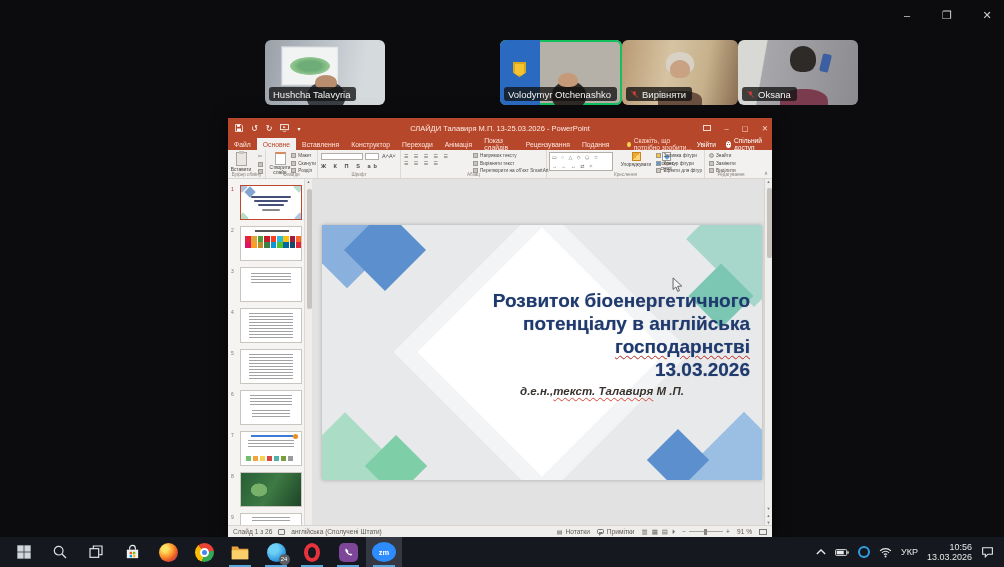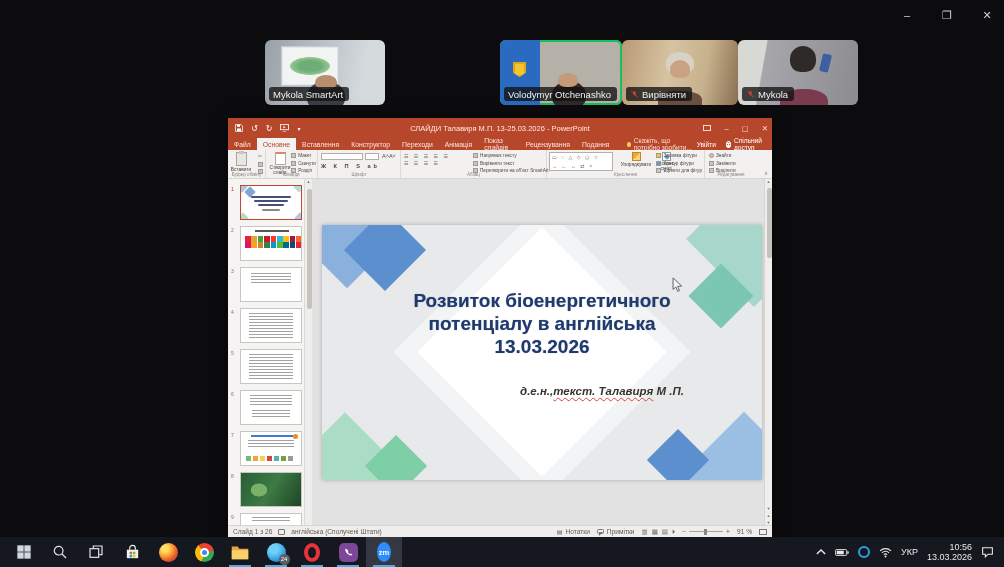--- a/index.html
+++ b/index.html
@@ -89,21 +89,21 @@
   .c7-circle { position:absolute; right:3px; top:2px; width:5px; height:5px; border-radius:50%; background:#f08a24; }
   .th-green { position:absolute; inset:0; background:linear-gradient(120deg,#275f36 0%,#3d7a44 50%,#1d4527 100%); }
   .th-green::after { content:''; position:absolute; left:8px; top:9px; width:20px; height:16px; border-radius:50%;
             background:radial-gradient(#79b06a 0 55%, transparent 60%); }
   .vscroll { position:absolute; top:61px; bottom:12px; width:8px; background:#f0eeec; border-left:1px solid #ddd9d5; font-size:4px; color:#7a7672; text-align:center; }
   .vscroll .thumb { position:absolute; left:1.5px; width:5px; background:#c6c2bd; border-radius:2px; }
 
   .slide-area { position:absolute; left:84px; top:61px; right:8px; bottom:12px; background:#e2e2e2; overflow:hidden; }
   .canvas { position:absolute; left:10px; top:46px; width:440px; height:255px; background:#e7e9ea; box-shadow:0 0 4px rgba(0,0,0,.25); overflow:hidden; }
   .dmx { position:absolute; transform:rotate(45deg); }
-  .slide-title { position:absolute; left:0; right:0; top:64px; text-align:center; font-weight:bold; font-size:19px; line-height:23px;
+  .slide-title { position:absolute; left:0; right:12px; top:64px; text-align:right; font-weight:bold; font-size:19px; line-height:23px;
             color:#1e3a6e; text-shadow:0 0 1px rgba(30,40,80,.45); }
   .misspell { text-decoration:underline wavy #d84336 1px; text-underline-offset:2px; }
   .slide-sub { position:absolute; left:120px; right:0; top:160px; text-align:center; font-style:italic; font-weight:bold; font-size:11.5px; color:#38332f; }
   .cursor { position:absolute; left:350px; top:52px; }
 
   .statusbar { position:absolute; left:0; bottom:0; right:0; height:12px; background:#f0eeec; border-top:1px solid #d8d4d0;
             display:flex; align-items:center; font-size:6.6px; color:#5f5b56; padding:0 5px; gap:6px; }
   .sb-right { margin-left:auto; display:flex; align-items:center; gap:7px; }
   .sb-views { display:flex; gap:4px; font-size:6.5px; color:#6b6862; }
   .sb-slider { display:flex; align-items:center; gap:3px; }
@@ -122,21 +122,21 @@
   .tb-slot.active { background:#333842; }
   .i-firefox { width:19px; height:19px; border-radius:50%;
      background:radial-gradient(circle at 32% 30%, #ffe066 0 16%, #ff9a2e 42%, #e3562a 66%, #c23a63 85%, #7a2f8f 100%); }
   .i-chrome { width:19px; height:19px; border-radius:50%; position:relative;
      background:conic-gradient(from -40deg,#ea4335 0 33%,#34a853 33% 66%,#fbbc05 66% 100%); }
   .i-chrome::after { content:''; position:absolute; left:5px; top:5px; width:9px; height:9px; border-radius:50%; background:#4285f4; border:2px solid #fff; box-sizing:border-box; }
   .i-app24 { width:19px; height:19px; border-radius:50%; background:radial-gradient(circle at 35% 30%, #6fd0f5 0 25%, #2f9ae0 65%, #1a6fc0 100%); position:relative; }
   .badge24 { position:absolute; right:-4px; bottom:-3px; width:11px; height:11px; border-radius:50%; background:#5a5f66; color:#fff; font-size:6px; display:flex; align-items:center; justify-content:center; }
   .i-opera { width:16px; height:19px; border-radius:50%; border:4px solid #e8323e; }
   .i-viber { width:19px; height:19px; border-radius:5px; background:#7d4698; display:flex; align-items:center; justify-content:center; }
-  .i-zoom { width:14px; height:20px; border-radius:50%; background:#2d8cff; color:#fff; font-size:7.5px; font-weight:bold; display:flex; align-items:center; justify-content:center; }
+  .i-zoom { width:24px; height:20px; border-radius:50%; background:#2d8cff; color:#fff; font-size:7.5px; font-weight:bold; display:flex; align-items:center; justify-content:center; }
   .tray { margin-left:auto; display:flex; align-items:center; gap:9px; padding-right:10px; color:#e8e8e8; }
   .tray .lang { font-size:9px; }
   .clock { text-align:right; font-size:9px; line-height:10.5px; }
   .blue-ring { width:12px; height:12px; border-radius:50%; border:2.5px solid #2f9fe8; }
 </style>
 </head>
 <body>
 
 <div id="stage">
 
@@ -148,21 +148,21 @@
 
 
   <div class="tile bg-mykola" style="left:265px;width:120px;">
     <div class="poster">
         <div class="mapblob"></div>
       </div>
     <div class="head" style="left:42px;bottom:-6px;width:38px;height:30px;background:#3a3f46;"></div>
     <div class="head" style="left:50px;bottom:16px;width:22px;height:14px;background:#b98e6f;"></div>
     <div class="vlabel">
 
-      <span>Mykola SmartArt</span>
+      <span>Hushcha Talavyria</span>
     </div>
   </div>
 
 
   <div class="tile bg-volo active" style="left:500px;width:122px;">
     <div class="flag">
         <div class="emblem"></div>
       </div>
     <div class="head" style="left:52px;bottom:-4px;width:34px;height:28px;background:#2f2a26;"></div>
     <div class="head" style="left:58px;bottom:18px;width:20px;height:14px;background:#c59a78;"></div>
@@ -187,21 +187,21 @@
 
   <div class="tile bg-oks" style="left:738px;width:120px;">
     <div class="head" style="left:52px;top:6px;width:26px;height:26px;background:#2e2a28;"></div>
     <div class="phone"></div>
     <div class="head" style="left:42px;bottom:-10px;width:48px;height:26px;background:#7a3b4e;border-radius:45% 45% 0 0;"></div>
     <div class="vlabel">
       <svg width="9" height="9" viewBox="0 0 24 24">
           <path d="M12 3a3 3 0 0 1 3 3v5a3 3 0 0 1-6 0V6a3 3 0 0 1 3-3z" fill="#e03c3c"></path>
           <path d="M4 3l17 17" stroke="#e03c3c" stroke-width="2.5"></path>
         </svg>
-      <span>Mykola</span>
+      <span>Oksana</span>
     </div>
   </div>
 
   <div id="ppt">
 
     <div class="ppt-titlebar">
       <div class="qat">
         <svg width="8" height="8" viewBox="0 0 16 16">
             <path d="M1 1h11l3 3v11H1z" fill="none" stroke="#fff" stroke-width="1.5"></path>
             <rect x="4" y="9" width="8" height="5" fill="#fff"></rect>
@@ -508,20 +508,21 @@
         <div class="dmx" style="left:-20px;bottom:-36px;width:86px;height:86px;background:#abdcc6;"></div>
         <div class="dmx" style="left:52px;bottom:-8px;width:44px;height:44px;background:#7ecfa8;"></div>
         <div class="dmx" style="right:-26px;bottom:-38px;width:88px;height:88px;background:#9bbfe3;"></div>
         <div class="dmx" style="right:62px;bottom:-2px;width:44px;height:44px;background:#5b8fcd;"></div>
         <div class="dmx" style="left:115px;top:22px;width:210px;height:210px;background:#f3f4f5;"></div>
         <div class="dmx" style="left:132px;top:39px;width:176px;height:176px;background:#ffffff;"></div>
 
         <div class="slide-title">
           <div>Розвиток біоенергетичного</div>
           <div>потенціалу в англійська</div>
+          <div><span class="misspell">господарнстві</span></div>
           <div>13.03.2026</div>
         </div>
         <div class="slide-sub">
           <span>д.е.н.,</span><span class="misspell">текст. Талавиря</span><span> М .П.</span>
         </div>
         <svg class="cursor" width="11" height="16" viewBox="0 0 12 18">
             <path d="M1 1v13l3.2-2.8 2 5 2-.9-2-4.8 4.6-.3z" fill="#f4f4f4" stroke="#555" stroke-width="1"></path>
           </svg>
       </div>
     </div>

